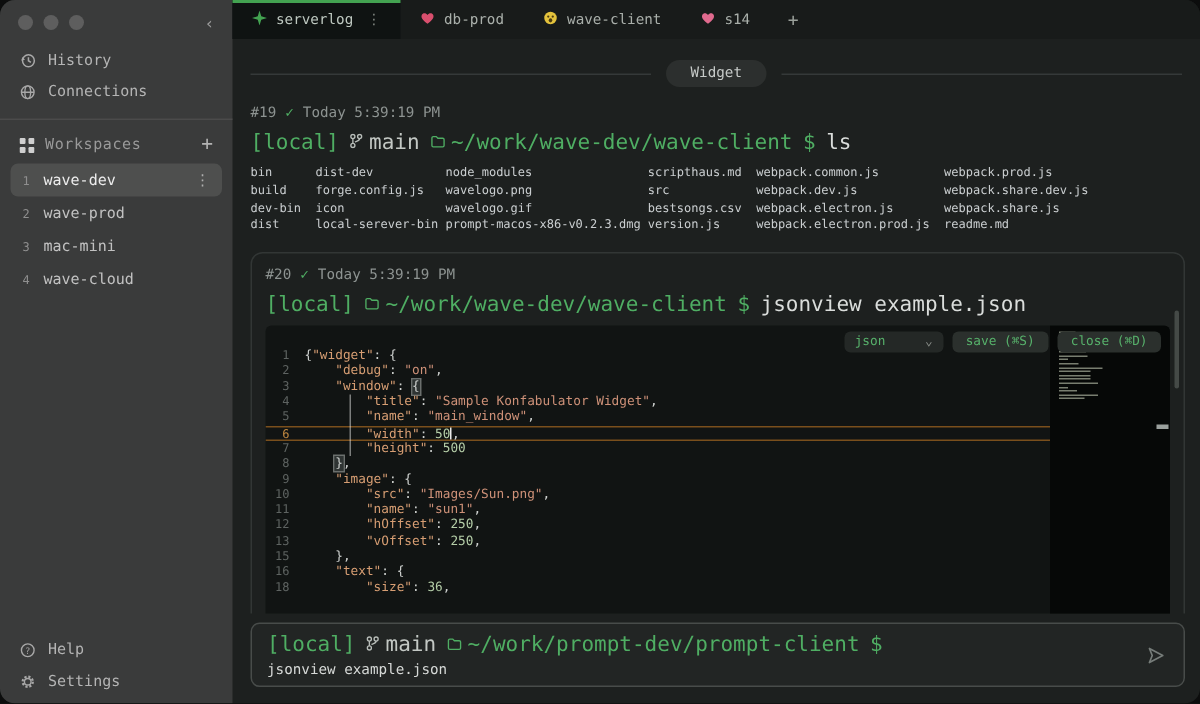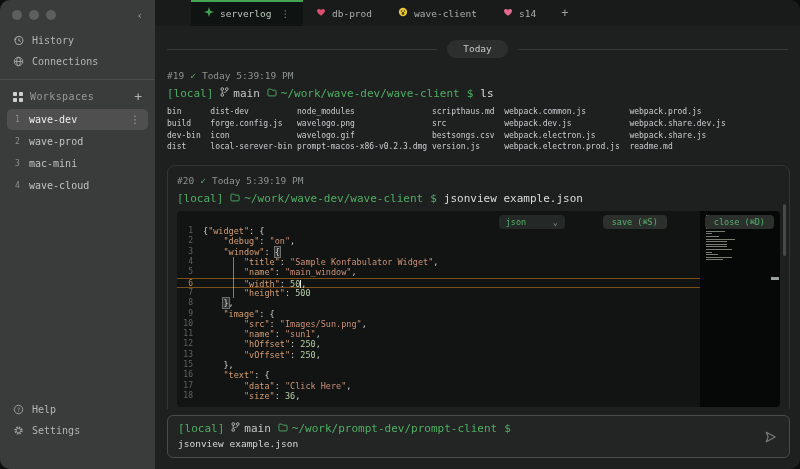--- a/index.html
+++ b/index.html
@@ -17,57 +17,57 @@
   .side-item svg { flex:none; }
   .side-div { border:none; border-top:1px solid #4b4b4b; margin:7px 0; }
   .ws-header { display:flex; align-items:center; gap:7px; padding:4px 13px 6px; }
   .ws-title { color:#9a9a9a; font-size:10px; letter-spacing:.4px; }
   .ws-add { margin-left:auto; color:#b3b3b3; font-size:13px; line-height:10px; }
   .ws-item { display:flex; align-items:center; gap:8px; margin:1px 7px; padding:5px 8px; border-radius:5px; font-size:10px; color:#c2c2c2; }
   .ws-item .num { font-size:8px; color:#8f8f8f; width:6px; }
   .ws-item.selected { background:#4e4f4e; color:#ededed; }
   .ws-item .kebab { margin-left:auto; color:#b0b0b0; }
   .side-spacer { flex:1; }
-  .side-bottom { padding-bottom:28px; }
+  .side-bottom { padding-bottom:4px; }
 
   
   .main { flex:1; display:flex; flex-direction:column; min-width:0; }
 
-  .tabbar { height:26px; background:#181b1a; display:flex; align-items:stretch; flex:none;padding-left:36px; }
+  .tabbar { height:26px; background:#181b1a; display:flex; align-items:stretch; flex:none; }
   .tab { position:relative; display:flex; align-items:center; gap:6px; padding:0 13px; font-size:9.5px; color:#a9afaa; }
   .tab.active { background:#0f1312; color:#bec8c0; }
   .tab.active::before { content:""; position:absolute; top:0; left:0; right:0; height:2px; background:#43a351; }
   .tab .kebab { color:#858b85; margin-left:3px; }
   .tab-add { display:flex; align-items:center; padding:0 12px; color:#9aa09a; font-size:12px; }
 
   .content { flex:1; padding:6px 8px 0 12px; overflow:hidden; min-height:0; }
 
   .today-sep { display:flex; align-items:center; gap:10px; margin:8px 4px 12px 0; }
   .today-sep .line { flex:1; height:1px; background:#353939; }
   .today-pill { background:#2c2f2e; color:#c6cac8; font-size:9.5px; padding:3px 16px 4px; border-radius:999px; }
 
   .blk-head { display:flex; align-items:center; gap:6px; font-size:9.5px; color:#8d9391; margin:2px 0 6px; }
   .blk-head .check { color:#4fae63; }
-  .prompt-line { display:flex; align-items:center; gap:7px; font-size:11px; white-space:pre; }
+  .prompt-line { display:flex; align-items:center; gap:7px; font-size:14px; white-space:pre; }
   .prompt-line .green { color:#4fae63; }
   .prompt-line .seg { display:flex; align-items:center; gap:4px; }
   .prompt-line .branch-txt { color:#c3c8c4; }
   .prompt-line .cmd { color:#dadddb; }
 
   .ls-out { font-size:8px; line-height:11.8px; color:#caced0; white-space:pre; margin:6px 0 12px; }
 
   .block20 { border:1px solid #323635; border-radius:8px; padding:7px 9px 9px; position:relative; margin-right:2px; }
   .block20 .scrollthumb { position:absolute; right:3px; top:38px; width:3px; height:52px; border-radius:2px; background:#454a47; }
 
   
   .editor { position:relative; margin-top:6px; background:#111413; border-radius:4px; height:196px; overflow:hidden; font-size:8.5px; }
   .ed-toolbar { position:absolute; top:4px; right:6px; display:flex; gap:6px; z-index:3; }
   .mode-select { display:flex; align-items:center; justify-content:space-between; width:66px; background:#242826; border-radius:4px; padding:2px 7px; color:#57b16b; font-size:8.5px; }
   .mode-select .chev { color:#8a8f8a; }
-  .ed-btn { background:#2b302d; border:none; border-radius:4px; padding:2px 9px; color:#57b16b; font-size:8.5px; font-family:inherit;margin-left:32px; }
+  .ed-btn { background:#2b302d; border:none; border-radius:4px; padding:2px 9px; color:#57b16b; font-size:8.5px; font-family:inherit; }
   .code { position:absolute; left:0; top:15px; right:80px; }
   .ln-row { display:flex; height:10.3px; line-height:10.3px; white-space:pre; position:relative; }
   .ln-num { width:26px; flex:none; text-align:right; padding-right:10px; color:#5e6361; font-size:8px; }
   .ln-row.cur { border-top:1px solid #7a4f1c; border-bottom:1px solid #7a4f1c; }
   .ln-row.cur .ln-num { color:#c0873f; }
   .tok-p { color:#cfd2d0; } .tok-k { color:#d79e73; } .tok-s { color:#ce9178; } .tok-n { color:#b5cea8;text-align:right; }
   .tok-bm { outline:1px solid #6b6f6d; background:#2f3433; color:#cfd2d0; }
   .cursor { display:inline-block; width:1px; height:8px; background:#eaeaea; vertical-align:-1px; }
   .indent-guide { position:absolute; width:1px; background:rgba(255,255,255,.45); left:56px; top:46px; height:41px; z-index:1; }
   .minimap { position:absolute; top:0; bottom:0; right:10px; width:70px; background:#060807; padding:4px 0 0 6px; }
@@ -196,21 +196,21 @@
             </svg></span>
           <span>s14</span>
         </div>
         <span class="tab-add">+</span>
       </div>
 
     <div class="content">
 
       <div class="today-sep">
         <span class="line"></span>
-        <span class="today-pill">Today</span>
+        <span class="today-pill">Widget</span>
         <span class="line"></span>
       </div>
 
       <section>
         <div class="blk-head">
           <span>#19</span>
           <span class="check">✓</span>
           <span>Today 5:39:19 PM</span>
         </div>
         <div class="prompt-line" id="prompt19"><span class="green">[local]</span><span class="seg"><span><svg width="9" height="10" viewBox="0 0 10 11" fill="none" stroke="#b8bdb9" stroke-width="1">
@@ -255,21 +255,20 @@
               <div class="ln-row cur"><span class="ln-num">6</span><span><span>        </span><span class="tok-k">"width"</span><span class="tok-p">: </span><span class="tok-n">50</span><span class="cursor"></span><span class="tok-p">,</span></span></div>
               <div class="ln-row"><span class="ln-num">7</span><span><span>        </span><span class="tok-k">"height"</span><span class="tok-p">: </span><span class="tok-n">500</span></span></div>
               <div class="ln-row"><span class="ln-num">8</span><span><span>    </span><span class="tok-bm">}</span><span class="tok-p">,</span></span></div>
               <div class="ln-row"><span class="ln-num">9</span><span><span>    </span><span class="tok-k">"image"</span><span class="tok-p">: {</span></span></div>
               <div class="ln-row"><span class="ln-num">10</span><span><span>        </span><span class="tok-k">"src"</span><span class="tok-p">: </span><span class="tok-s">"Images/Sun.png"</span><span class="tok-p">,</span></span></div>
               <div class="ln-row"><span class="ln-num">11</span><span><span>        </span><span class="tok-k">"name"</span><span class="tok-p">: </span><span class="tok-s">"sun1"</span><span class="tok-p">,</span></span></div>
               <div class="ln-row"><span class="ln-num">12</span><span><span>        </span><span class="tok-k">"hOffset"</span><span class="tok-p">: </span><span class="tok-n">250</span><span class="tok-p">,</span></span></div>
               <div class="ln-row"><span class="ln-num">13</span><span><span>        </span><span class="tok-k">"vOffset"</span><span class="tok-p">: </span><span class="tok-n">250</span><span class="tok-p">,</span></span></div>
               <div class="ln-row"><span class="ln-num">15</span><span><span>    </span><span class="tok-p">},</span></span></div>
               <div class="ln-row"><span class="ln-num">16</span><span><span>    </span><span class="tok-k">"text"</span><span class="tok-p">: {</span></span></div>
-              <div class="ln-row"><span class="ln-num">17</span><span><span>        </span><span class="tok-k">"data"</span><span class="tok-p">: </span><span class="tok-s">"Click Here"</span><span class="tok-p">,</span></span></div>
               <div class="ln-row"><span class="ln-num">18</span><span><span>        </span><span class="tok-k">"size"</span><span class="tok-p">: </span><span class="tok-n">36</span><span class="tok-p">,</span></span></div>
             </div>
           <div class="indent-guide"></div>
           <div class="minimap" id="minimap">
               <div class="mark" style="width: 10.8px;"></div>
               <div class="mark" style="width: 16.2px;"></div>
               <div class="mark" style="width: 13.5px;"></div>
               <div class="mark" style="width: 41.4px;"></div>
               <div class="mark" style="width: 27px;"></div>
               <div class="mark" style="width: 18px;"></div>

